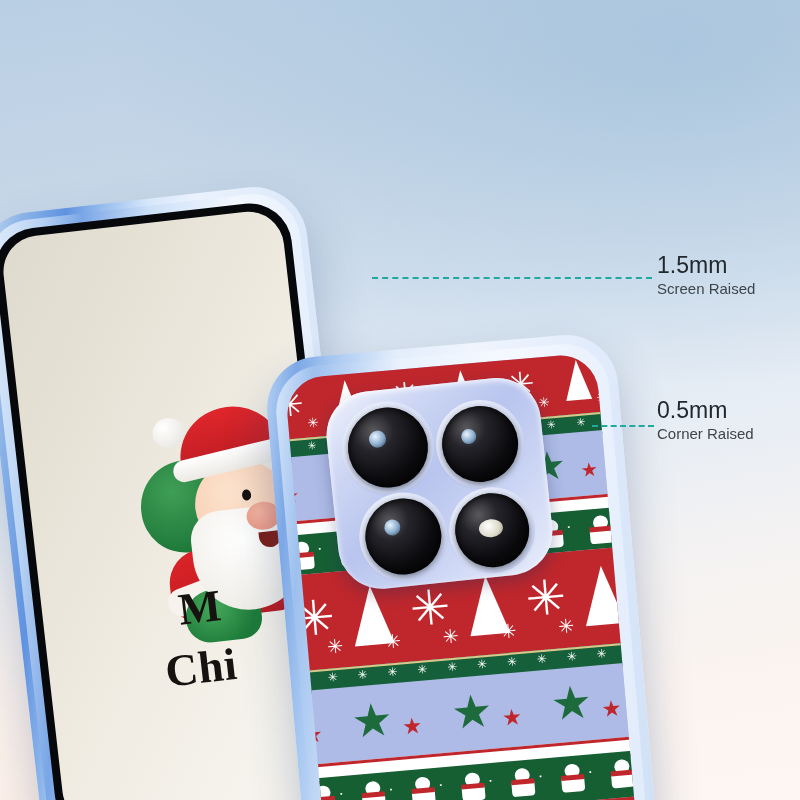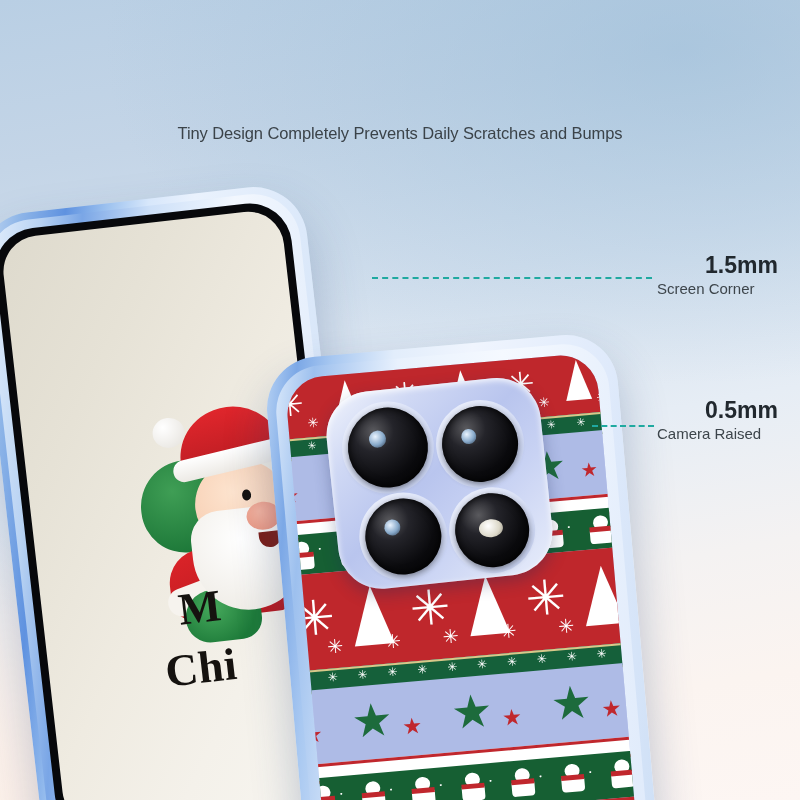--- a/index.html
+++ b/index.html
@@ -13,21 +13,21 @@
        background:radial-gradient(120% 70% at 85% 6%,rgba(150,186,214,.55),rgba(150,186,214,0) 60%),
                   radial-gradient(90% 50% at 8% 98%,rgba(255,241,232,.85),rgba(255,241,232,0) 65%);}
 
   
   .hd{position:absolute;left:0;width:800px;text-align:center;z-index:40;}
   #title{top:64px;font-size:33px;font-weight:bold;color:#2b3238;letter-spacing:-.3px;}
   #subtitle{top:124px;font-size:16.5px;color:#3b4349;letter-spacing:-.1px;}
 
   
   .callout{position:absolute;z-index:45;}
-  .c-val{font-size:23px;font-weight:bold;color:#21282e;line-height:1.05;margin-left:48px;}
+  .c-val{font-size:23px;font-weight:normal;color:#21282e;line-height:1.05;}
   .c-lab{font-size:15px;color:#3d454b;line-height:1.25;margin-top:3px;}
   #callout1{left:657px;top:253px;}
   #callout2{left:657px;top:398px;}
   .dash{position:absolute;height:0;border-top:2px dashed #1fa9a0;z-index:44;}
   #dash1{left:372px;top:277px;width:280px;}
   #dash2{left:592px;top:425px;width:62px;}
 
   
   #phoneFront{position:absolute;left:-28px;top:200px;width:330px;height:640px;
      transform:rotate(-6.5deg);transform-origin:50% 0%;z-index:10;}
@@ -119,21 +119,20 @@
   .glint{position:absolute;border-radius:50%;
      background:radial-gradient(circle at 38% 34%,#eaf4ff,#86a8c9 55%,#2d3a4c 100%);}
   .glint-w{position:absolute;border-radius:50%;
      background:radial-gradient(circle at 40% 36%,#ffffff,#dcd8c8 60%,#8e8a7c 100%);}
 </style>
 </head>
 <body>
 
 <div id="stage">
 
-  <div class="hd" id="subtitle">Tiny Design Completely Prevents Daily Scratches and Bumps</div>
 
   <div id="phoneFront">
     <div class="pf-case"></div>
     <div class="pf-lip"></div>
     <div class="pf-bezel"></div>
     <div class="pf-screen">
 
       <div class="santa">
         <div class="s-sack"></div>
         <div class="s-body"></div>
@@ -348,19 +347,19 @@
         </div>
       </div>
     </div>
   </div>
 
   <div class="dash" id="dash1"></div>
   <div class="dash" id="dash2"></div>
 
   <div class="callout" id="callout1">
     <div class="c-val">1.5mm</div>
-    <div class="c-lab">Screen Corner</div>
+    <div class="c-lab">Screen Raised</div>
   </div>
   <div class="callout" id="callout2">
     <div class="c-val">0.5mm</div>
-    <div class="c-lab">Camera Raised</div>
+    <div class="c-lab">Corner Raised</div>
   </div>
 </div>
 
 </body></html>

